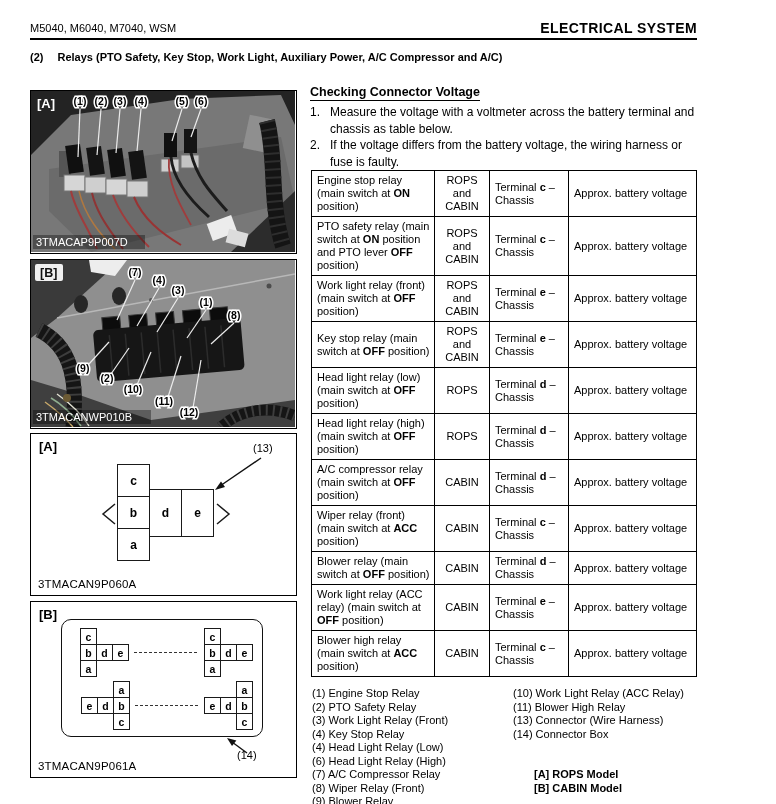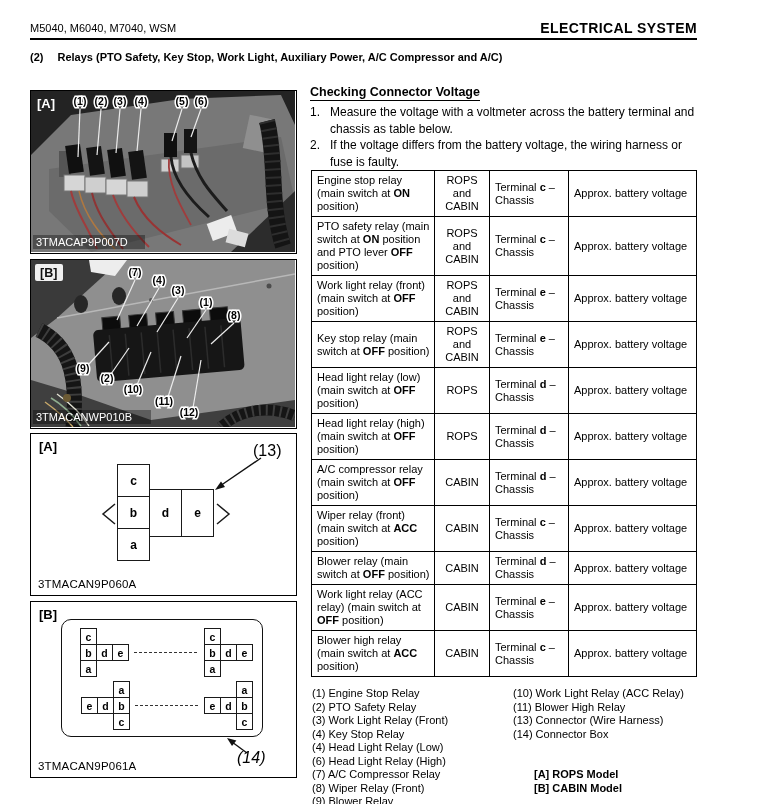--- a/index.html
+++ b/index.html
@@ -17,21 +17,21 @@
   
   .fig { position:absolute; left:30px; border:1.5px solid #000; background:#fff; overflow:hidden; }
   #photoA { top:90px;  width:267px; height:164px; }
   #photoB { top:259px; width:267px; height:170px; }
   #diagA  { top:433px; width:267px; height:163px; }
   #diagB  { top:601px; width:267px; height:177px; }
   .fig svg { display:block; }
 
   .dtag  { position:absolute; left:8px; top:5px; font-weight:bold; font-size:13px; }
   .dcode { position:absolute; left:7px; bottom:5px; font-size:11.5px; letter-spacing:.2px; }
-  .callout { position:absolute; font-size:16px;text-align:right; }
+  .callout { position:absolute; font-size:11px;text-align:right; }
 
   .cell { position:absolute; border:1.5px solid #1a1a1a; background:#fff;
           display:flex; align-items:center; justify-content:center; font-weight:bold; }
   #diagA .cell { font-size:12px; }
   #diagB .cell { width:17px; height:17px; font-size:10.5px; }
   .conn-box { position:absolute; left:30px; top:17px; width:202px; height:118px;
               border:1.6px solid #111; border-radius:10px; }
   .dash { position:absolute; width:63px; border-top:1.5px dashed #333; }
   .overlay-svg { position:absolute; left:0; top:0; pointer-events:none; }
 
@@ -246,21 +246,21 @@
     <div class="cell" style="left:205px; top:95px;">b</div>
     <div class="cell" style="left:205px; top:111px;">c</div>
 
     <div class="dash" style="left:103px; top:50px;"></div>
     <div class="dash" style="left:104px; top:103px;"></div>
 
     <svg class="overlay-svg" width="264" height="174" viewBox="0 0 264 174">
       <line x1="216" y1="151" x2="201" y2="140" stroke="#111" stroke-width="1.4"></line>
       <polygon points="196,136 205.4,138.6 201,144" fill="#111"></polygon>
     </svg>
-    <span class="callout" style="left:206px; top:147px;font-style:italic;">(14)</span>
+    <span class="callout" style="left:206px; top:147px;">(14)</span>
     <span class="dcode">3TMACAN9P061A</span>
   </div>
 
   <div class="check-head">Checking Connector Voltage</div>
 
   <ol class="steps">
     <li>
       <span>1.</span>
       <span>Measure the voltage with a voltmeter across the battery terminal and chassis as table below.</span>
     </li>

